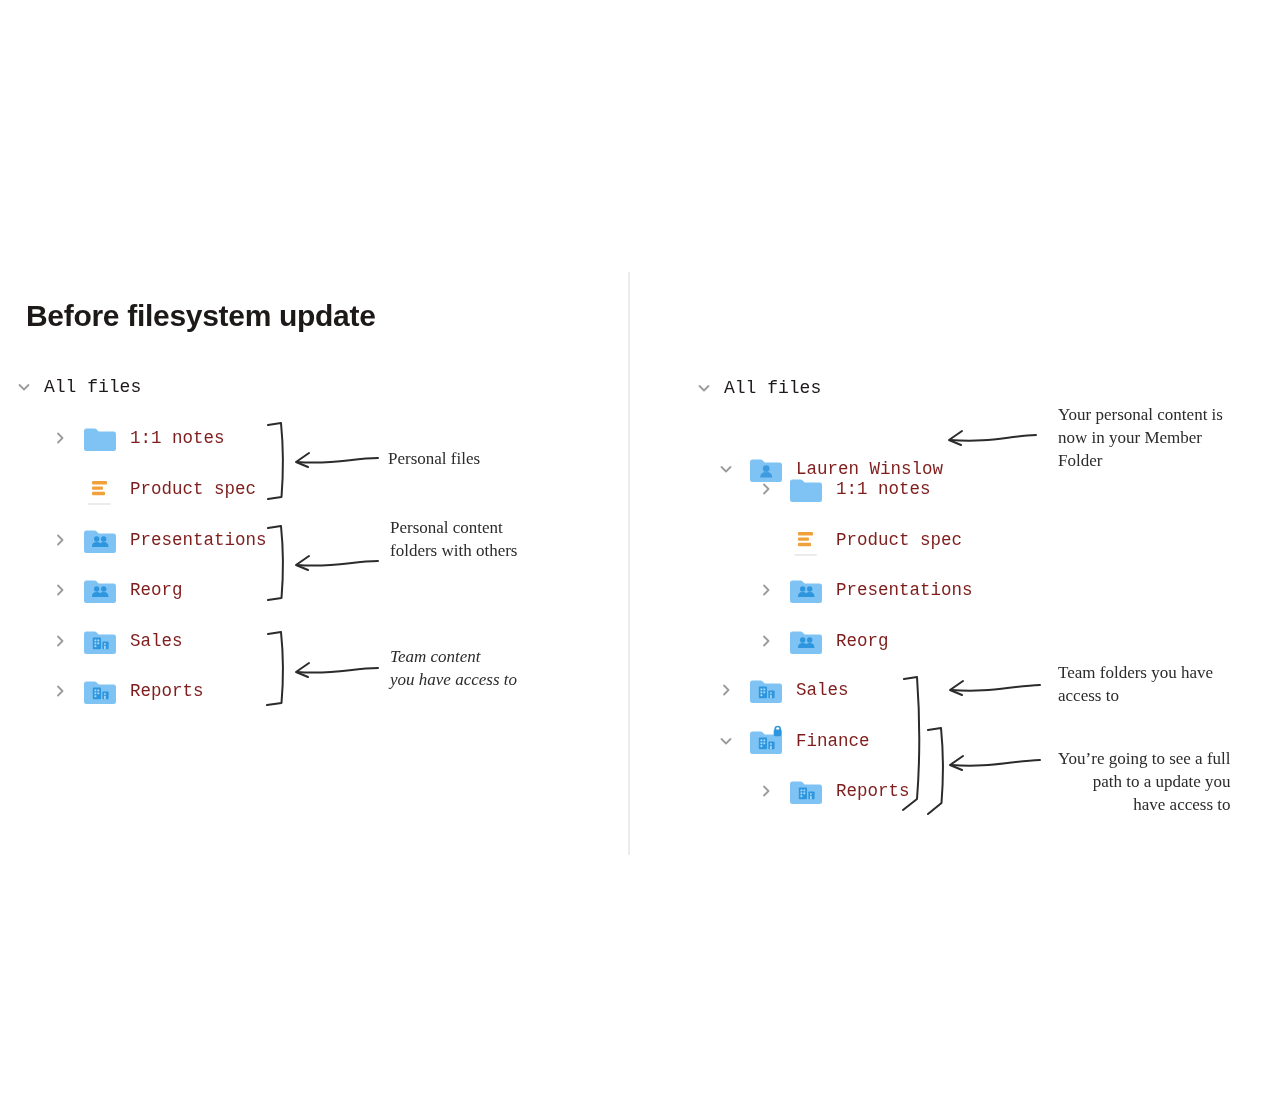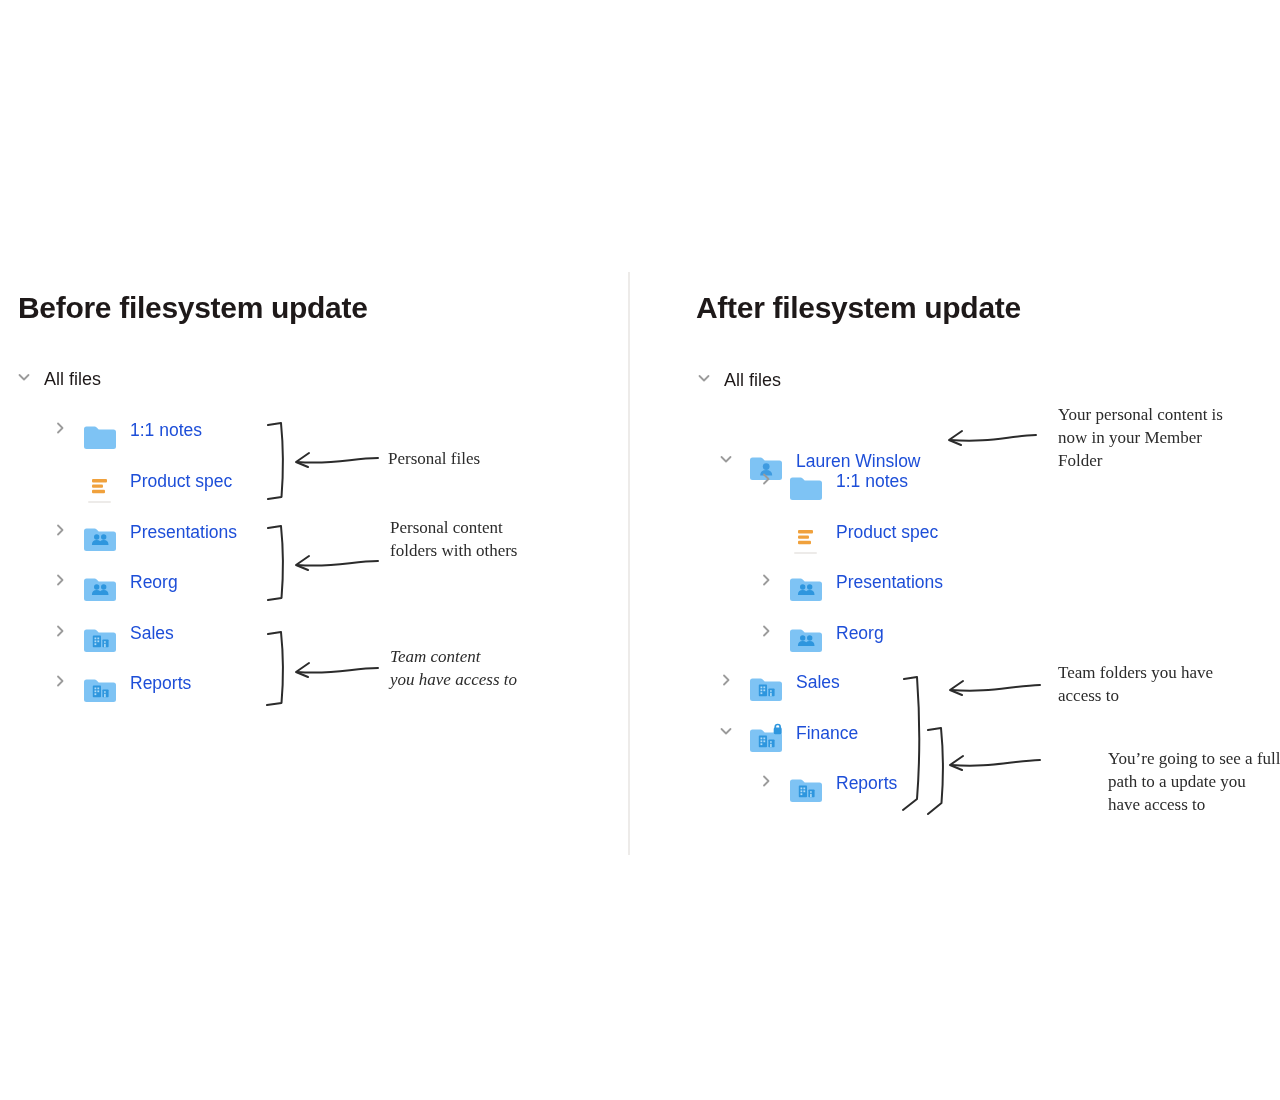--- a/index.html
+++ b/index.html
@@ -1,26 +1,26 @@
 <!DOCTYPE html>
 <html><head>
 <meta charset="utf-8">
 <style>
   html,body{margin:0;padding:0;background:#ffffff;}
   .canvas{position:relative;width:1280px;height:1100px;background:#ffffff;overflow:hidden;
           font-family:"Liberation Sans",sans-serif;}
   .divider{position:absolute;left:628px;top:272px;width:2px;height:583px;background:#edebe9;}
-  .title{position:absolute;top:287px;margin:4px;font-size:30px;font-weight:700;color:#1e1919;
+  .title{position:absolute;top:287px;margin:12px;font-size:30px;font-weight:700;color:#1e1919;
          letter-spacing:-0.3px;font-family:"Liberation Sans",sans-serif;}
-  .row{position:absolute;display:flex;align-items:flex-start;height:36px;cursor:default;}
+  .row{position:absolute;display:flex;align-items:center;height:36px;cursor:default;font-family:Liberation Mono, monospace;}
   .chev{width:16px;height:16px;margin-right:14px;flex:none;display:flex;align-items:center;justify-content:center;}
   .chev.root-gap{margin-right:12px;}
   .chev.hidden{visibility:hidden;}
   .ic{width:36px;height:32px;margin-right:12px;flex:none;}
-  .label{font-size:17.5px;color:#1d4ed8;white-space:nowrap;}
+  .label{font-size:17.5px;color:#7f1d1d;white-space:nowrap;}
   .root .label{font-size:18px;color:#1e1919;}
   .hand{position:absolute;font-family:cursive;font-size:17px;line-height:23px;color:#2b2b2b;white-space:nowrap;}
   .overlay{position:absolute;left:0;top:0;pointer-events:none;}
   .ink{stroke:#2b2b2b;stroke-width:2;fill:none;stroke-linecap:round;stroke-linejoin:round;}
 </style>
 </head>
 <body>
 
 <svg width="0" height="0" style="position:absolute" aria-hidden="true">
   <defs>
@@ -182,21 +182,20 @@
   </div>
   <div class="hand" style="left:390px;top:516px;">
     <div>Personal content</div>
     <div>folders with others</div>
   </div>
   <div class="hand" style="left:390px;top:645px;font-style:italic;">
     <div>Team content</div>
     <div>you have access to</div>
   </div>
 
-  <h1 class="title" style="left:692px;">After filesystem update</h1>
 
   <div class="row root" style="left:696px;top:370px;">
     <span class="chev root-gap">
         <svg width="16" height="16">
           <use href="#i-chev-d"></use>
         </svg>
       </span>
     <span class="label">All files</span>
   </div>
 
@@ -298,21 +297,21 @@
 
   <div class="hand" style="left:1058px;top:403px;">
     <div>Your personal content is</div>
     <div>now in your Member</div>
     <div>Folder</div>
   </div>
   <div class="hand" style="left:1058px;top:661px;">
     <div>Team folders you have</div>
     <div>access to</div>
   </div>
-  <div class="hand" style="left:1108px;top:747px;">
+  <div class="hand" style="left:1058px;top:747px;text-align:right;">
     <div>You’re going to see a full</div>
     <div>path to a update you</div>
     <div>have access to</div>
   </div>
 
   <svg class="overlay" width="1280" height="1100">
 
     <path class="ink" d="M268 425 L281 423 C283.5 448 283.5 472 281.5 497 L268 499"></path>
 
     <path class="ink" d="M268 528 L281 526 C283.5 550 283.5 574 281.5 598 L268 600"></path>

